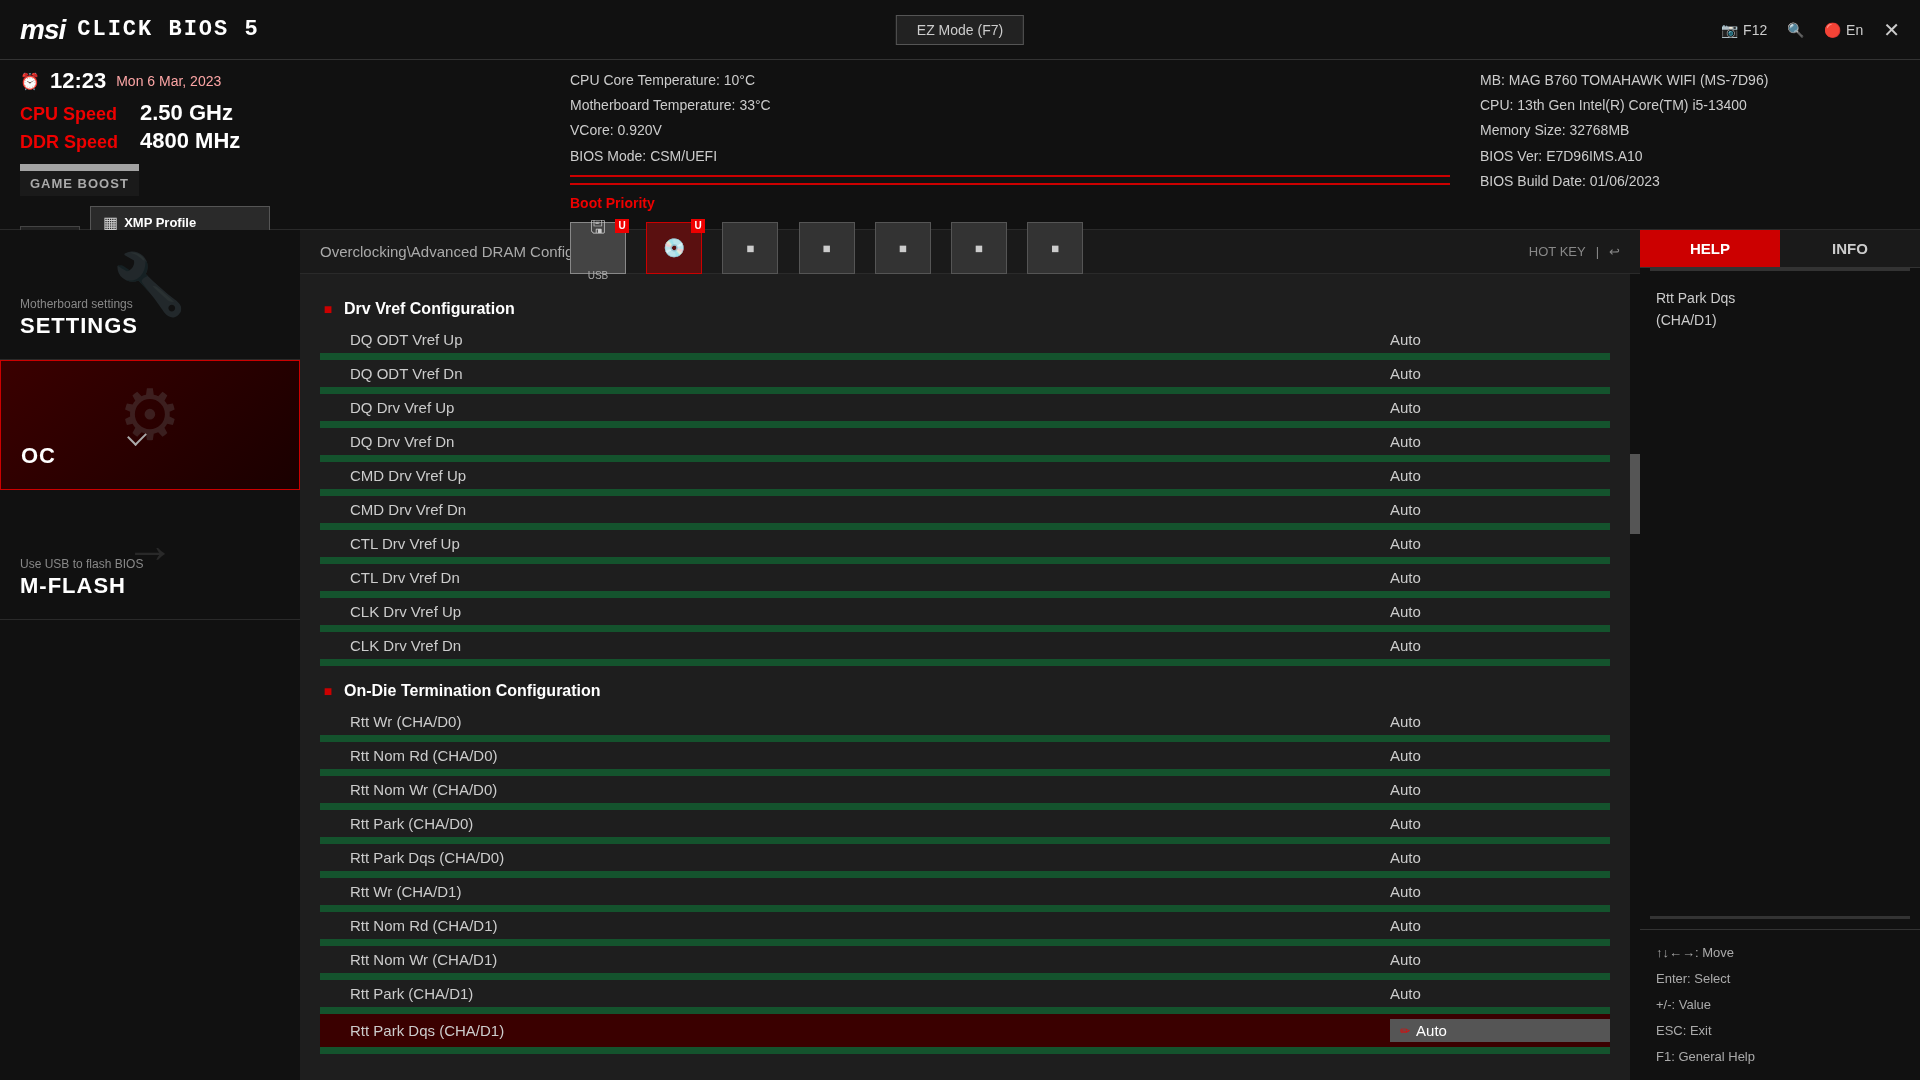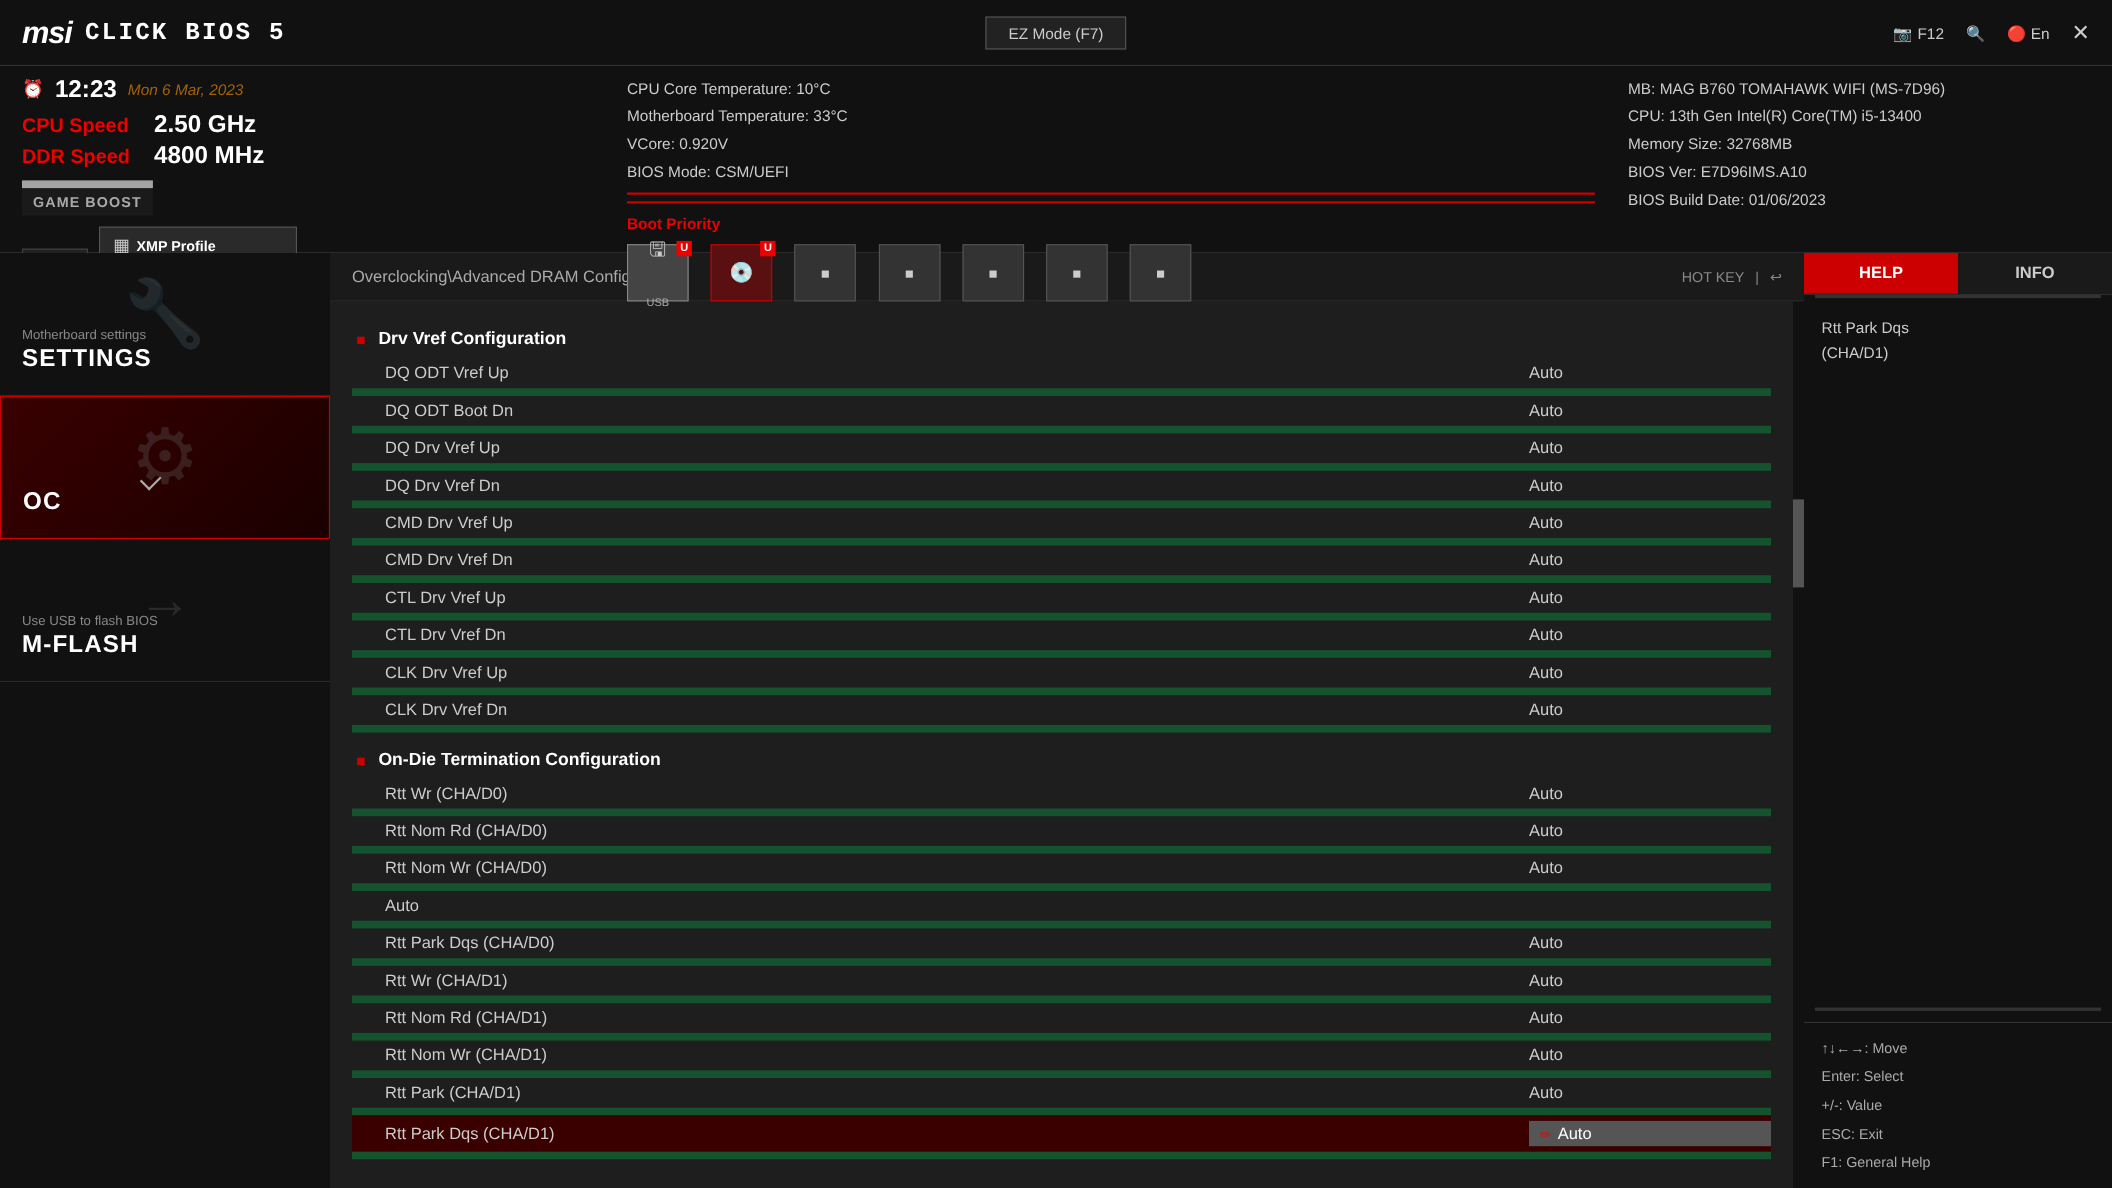--- a/index.html
+++ b/index.html
@@ -88,21 +88,21 @@
     #datetime {
       display: flex;
       align-items: center;
       gap: 10px;
       color: #fff;
       font-size: 15px;
       margin-bottom: 6px;
     }
     #clock-icon { color: #aaa; font-size: 16px; }
     #time-display { font-size: 22px; font-weight: bold; color: #fff; }
-    #date-display { font-size: 14px; color: #a16207; font-style: italic; }
+    #date-display { font-size: 14px; color: #fca5a5; }
     #cpu-speed-row, #ddr-speed-row {
       display: flex;
       align-items: baseline;
       gap: 10px;
       margin: 2px 0;
     }
     .speed-label { color: #e00; font-size: 18px; font-weight: bold; width: 110px; }
     .speed-value { color: #fff; font-size: 22px; font-weight: bold; }
     #game-boost {
       margin-top: 8px;
@@ -563,21 +563,21 @@
 
         <div class="section-header">
           <span class="section-collapse-btn">■</span>
           <span>Drv Vref Configuration</span>
         </div>
         <div class="setting-row">
           <span class="setting-name">DQ ODT Vref Up</span>
           <span class="setting-value">Auto</span>
         </div>
         <div class="setting-row">
-          <span class="setting-name">DQ ODT Boot Dn</span>
+          <span class="setting-name">DQ ODT Vref Dn</span>
           <span class="setting-value">Auto</span>
         </div>
         <div class="setting-row">
           <span class="setting-name">DQ Drv Vref Up</span>
           <span class="setting-value">Auto</span>
         </div>
         <div class="setting-row">
           <span class="setting-name">DQ Drv Vref Dn</span>
           <span class="setting-value">Auto</span>
         </div>
@@ -616,20 +616,21 @@
         </div>
         <div class="setting-row">
           <span class="setting-name">Rtt Nom Rd (CHA/D0)</span>
           <span class="setting-value">Auto</span>
         </div>
         <div class="setting-row">
           <span class="setting-name">Rtt Nom Wr (CHA/D0)</span>
           <span class="setting-value">Auto</span>
         </div>
         <div class="setting-row">
+          <span class="setting-name">Rtt Park (CHA/D0)</span>
           <span class="setting-value">Auto</span>
         </div>
         <div class="setting-row">
           <span class="setting-name">Rtt Park Dqs (CHA/D0)</span>
           <span class="setting-value">Auto</span>
         </div>
         <div class="setting-row">
           <span class="setting-name">Rtt Wr (CHA/D1)</span>
           <span class="setting-value">Auto</span>
         </div>

